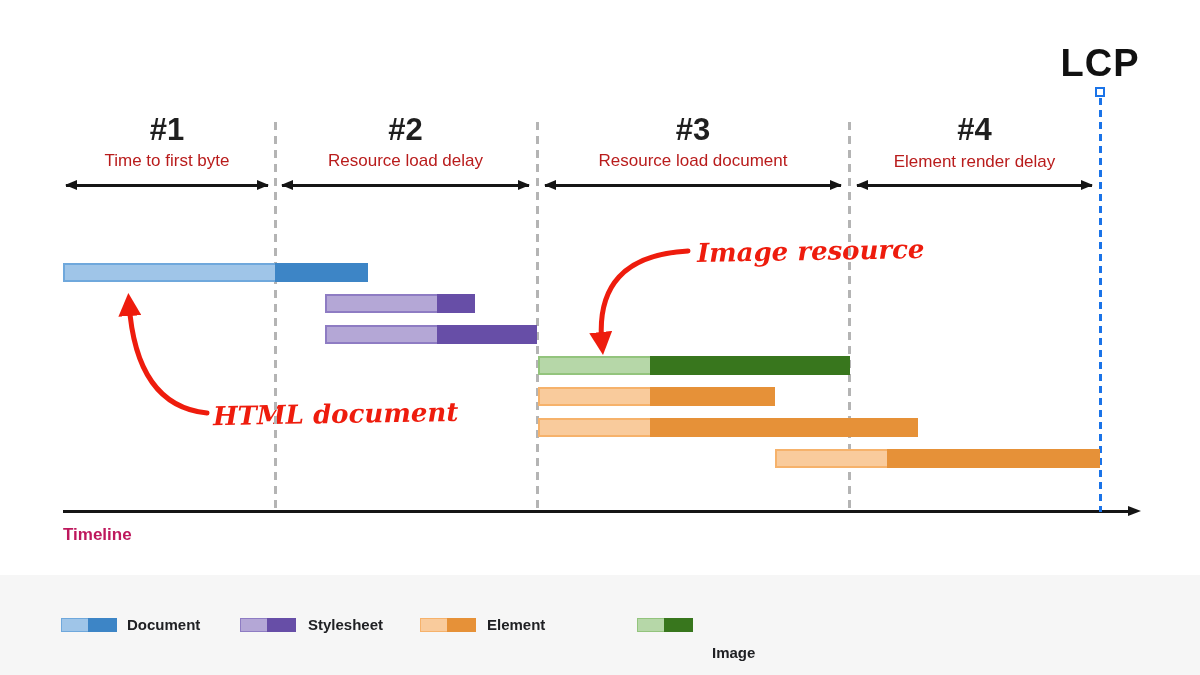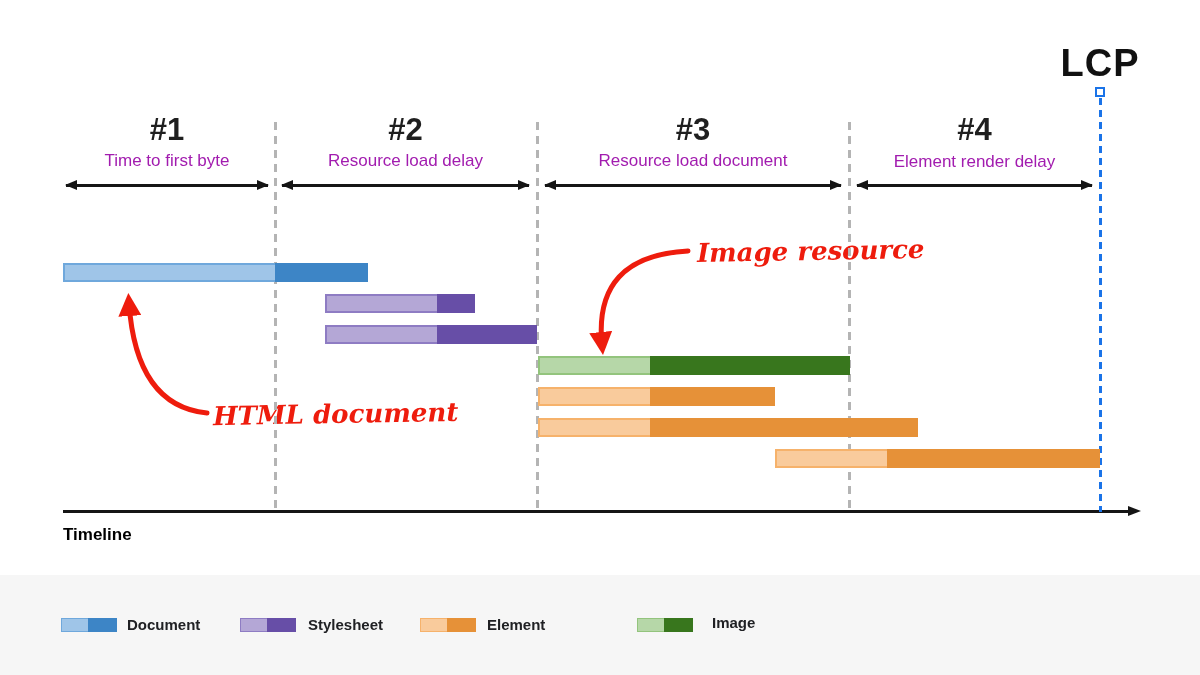--- a/index.html
+++ b/index.html
@@ -6,38 +6,38 @@
   #stage{position:relative;width:1200px;height:675px;background:#ffffff;overflow:hidden;
          font-family:"Liberation Sans",sans-serif;color:#1f1f1f;}
 
   .divider{position:absolute;width:3px;}
   .lcpmark{position:absolute;width:6px;height:6px;border:2.5px solid #1a73e8;background:#fff;}
 
   #lcp-label{position:absolute;transform:translateX(-50%);font-size:38px;font-weight:700;
              letter-spacing:1px;color:#111;}
 
   .ph-num{position:absolute;transform:translateX(-50%);font-size:31px;font-weight:700;color:#1f1f1f;}
-  .ph-label{position:absolute;transform:translateX(-50%);font-size:17px;font-weight:500;color:#a21caf;white-space:nowrap;}
+  .ph-label{position:absolute;transform:translateX(-50%);font-size:17px;font-weight:500;color:#b91c1c;white-space:nowrap;}
   .ph-arrow{position:absolute;height:2.6px;background:#151515;}
   .ph-arrow::before{content:"";position:absolute;left:-1px;top:50%;transform:translateY(-50%);
       width:0;height:0;border-top:5.5px solid transparent;border-bottom:5.5px solid transparent;
       border-right:12px solid #151515;}
   .ph-arrow::after{content:"";position:absolute;right:-1px;top:50%;transform:translateY(-50%);
       width:0;height:0;border-top:5.5px solid transparent;border-bottom:5.5px solid transparent;
       border-left:12px solid #151515;}
 
   .bar{position:absolute;height:19px;}
   .bar .light{position:absolute;left:0;top:0;right:0;bottom:0;border:2px solid;box-sizing:border-box;}
   .bar .dark{position:absolute;top:0;bottom:0;}
 
   #axis{position:absolute;height:2.6px;background:#151515;}
   #axis::after{content:"";position:absolute;right:-12px;top:50%;transform:translateY(-50%);
       width:0;height:0;border-top:5.5px solid transparent;border-bottom:5.5px solid transparent;
       border-left:13px solid #151515;}
-  #timeline-label{position:absolute;font-size:17px;font-weight:700;color:#000000;}
+  #timeline-label{position:absolute;font-size:17px;font-weight:700;color:#be185d;}
 
   #annot{position:absolute;left:0;top:0;pointer-events:none;}
   .redpath{fill:none;stroke-width:5;stroke-linecap:round;}
   .annotation{position:absolute;font-family:"DejaVu Serif",serif;font-style:italic;font-weight:700;
       font-size:26px;white-space:nowrap;transform:rotate(-1deg);}
 
   #legend-band{position:absolute;left:0;width:1200px;}
   .lg-swatch{position:absolute;width:56px;height:14px;box-sizing:border-box;border:1px solid;}
   .lg-dark{position:absolute;right:-1px;top:-1px;bottom:-1px;width:29px;}
   .lg-label{position:absolute;font-size:15px;font-weight:700;color:#202124;}
@@ -119,14 +119,14 @@
       <div class="lg-dark" style="background: rgb(103, 78, 167);"></div>
     </div>
     <div class="lg-label" style="left: 308px; top: 616px;">Stylesheet</div>
     <div class="lg-swatch" style="left: 420px; top: 618px; background: rgb(249, 203, 156); border-color: rgb(246, 178, 107);">
       <div class="lg-dark" style="background: rgb(230, 145, 56);"></div>
     </div>
     <div class="lg-label" style="left: 487px; top: 616px;">Element</div>
     <div class="lg-swatch" style="left: 637px; top: 618px; background: rgb(182, 215, 168); border-color: rgb(147, 196, 125);">
       <div class="lg-dark" style="background: rgb(56, 118, 29);"></div>
     </div>
-    <div class="lg-label" style="left: 712px; top: 614px;">Image</div>
+    <div class="lg-label" style="left: 712px; top: 644px;">Image</div>
   </div>
 
 </body></html>

